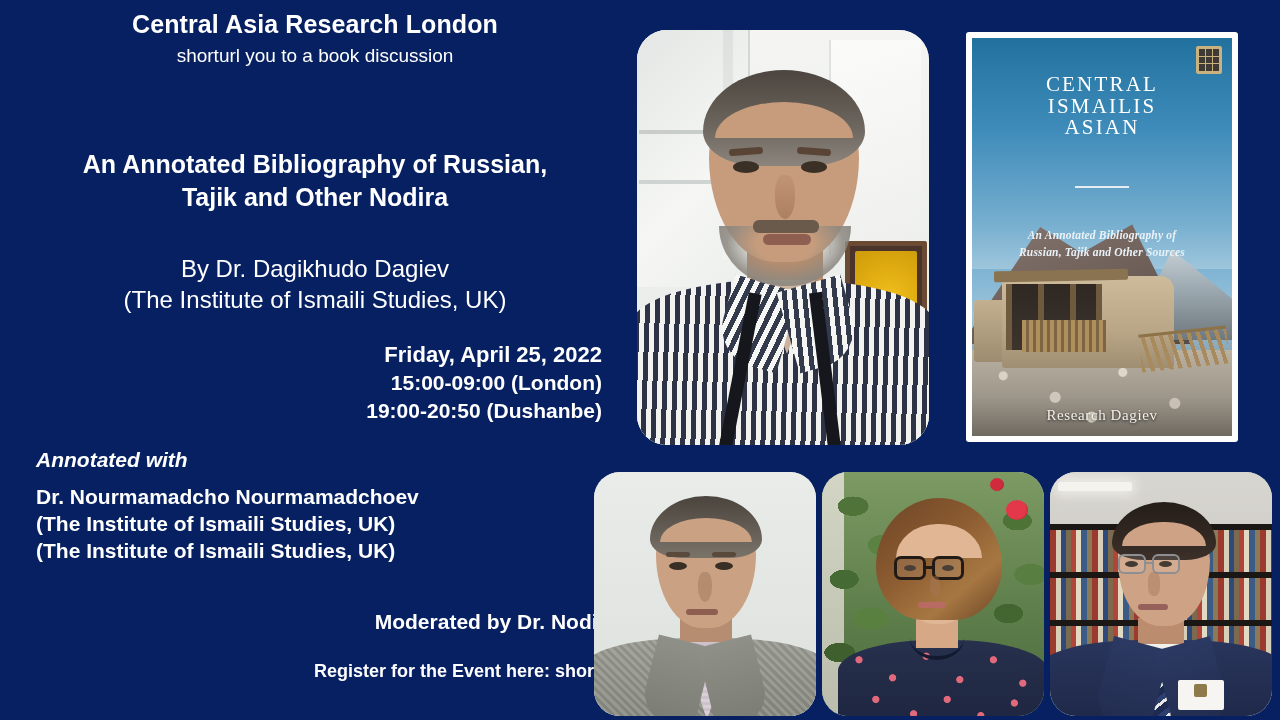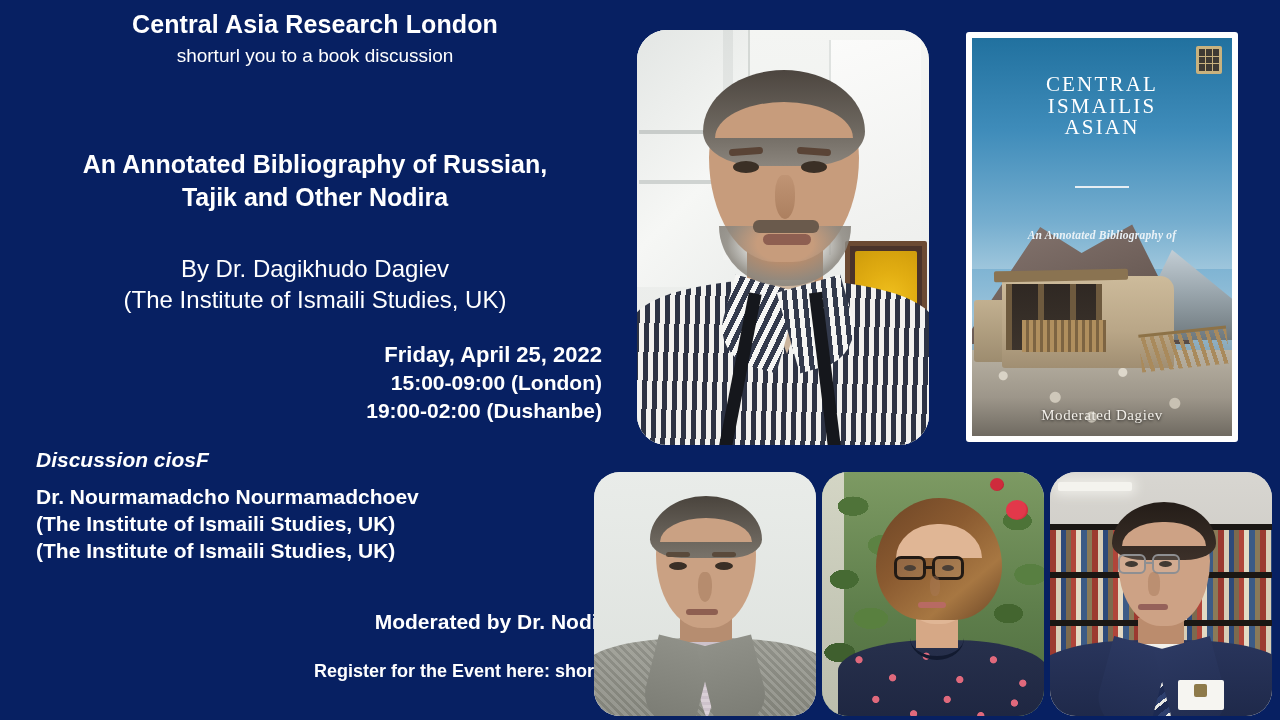--- a/index.html
+++ b/index.html
@@ -390,24 +390,24 @@
   </div>
 
   <div class="author-line">
     <div>By Dr. Dagikhudo Dagiev</div>
     <div>(The Institute of Ismaili Studies, UK)</div>
   </div>
 
   <div class="datetime">
     <div class="d-main">Friday, April 25, 2022</div>
     <div>15:00-09:00 (London)</div>
-    <div>19:00-02:00 (Dushanbe)</div>
-  </div>
-
-  <div class="disc-label">Discussion ciosF</div>
+    <div>19:00-20:50 (Dushanbe)</div>
+  </div>
+
+  <div class="disc-label">Annotated with</div>
 
   <div class="disc-names">
     <div>Dr. Nourmamadcho Nourmamadchoev</div>
     <div>(The Institute of Ismaili Studies, UK)</div>
     <div>(The Institute of Ismaili Studies, UK)</div>
   </div>
 
   <div class="moderated">Moderated by Dr. Nodira Kholmatova (UvA)</div>
 
   <div class="register">Register for the Event here: shorturl.at/ciosF</div>
@@ -468,22 +468,23 @@
       </div>
 
       <div class="bk-title">
         <div>CENTRAL</div>
         <div>ISMAILIS</div>
         <div>ASIAN</div>
       </div>
       <div class="bk-rule"></div>
       <div class="bk-sub">
         <div>An Annotated Bibliography of</div>
+        <div>Russian, Tajik and Other Sources</div>
       </div>
-      <div class="bk-author">Moderated Dagiev</div>
+      <div class="bk-author">Research Dagiev</div>
     </div>
   </div>
 
   <div class="photo" id="photo-p1">
     <div class="p1-bg"></div>
     <div class="p1-jacket"></div>
     <div class="p1-neck"></div>
     <div class="p1-shirt"></div>
     <div class="p1-lapel-l"></div>
     <div class="p1-lapel-r"></div>

